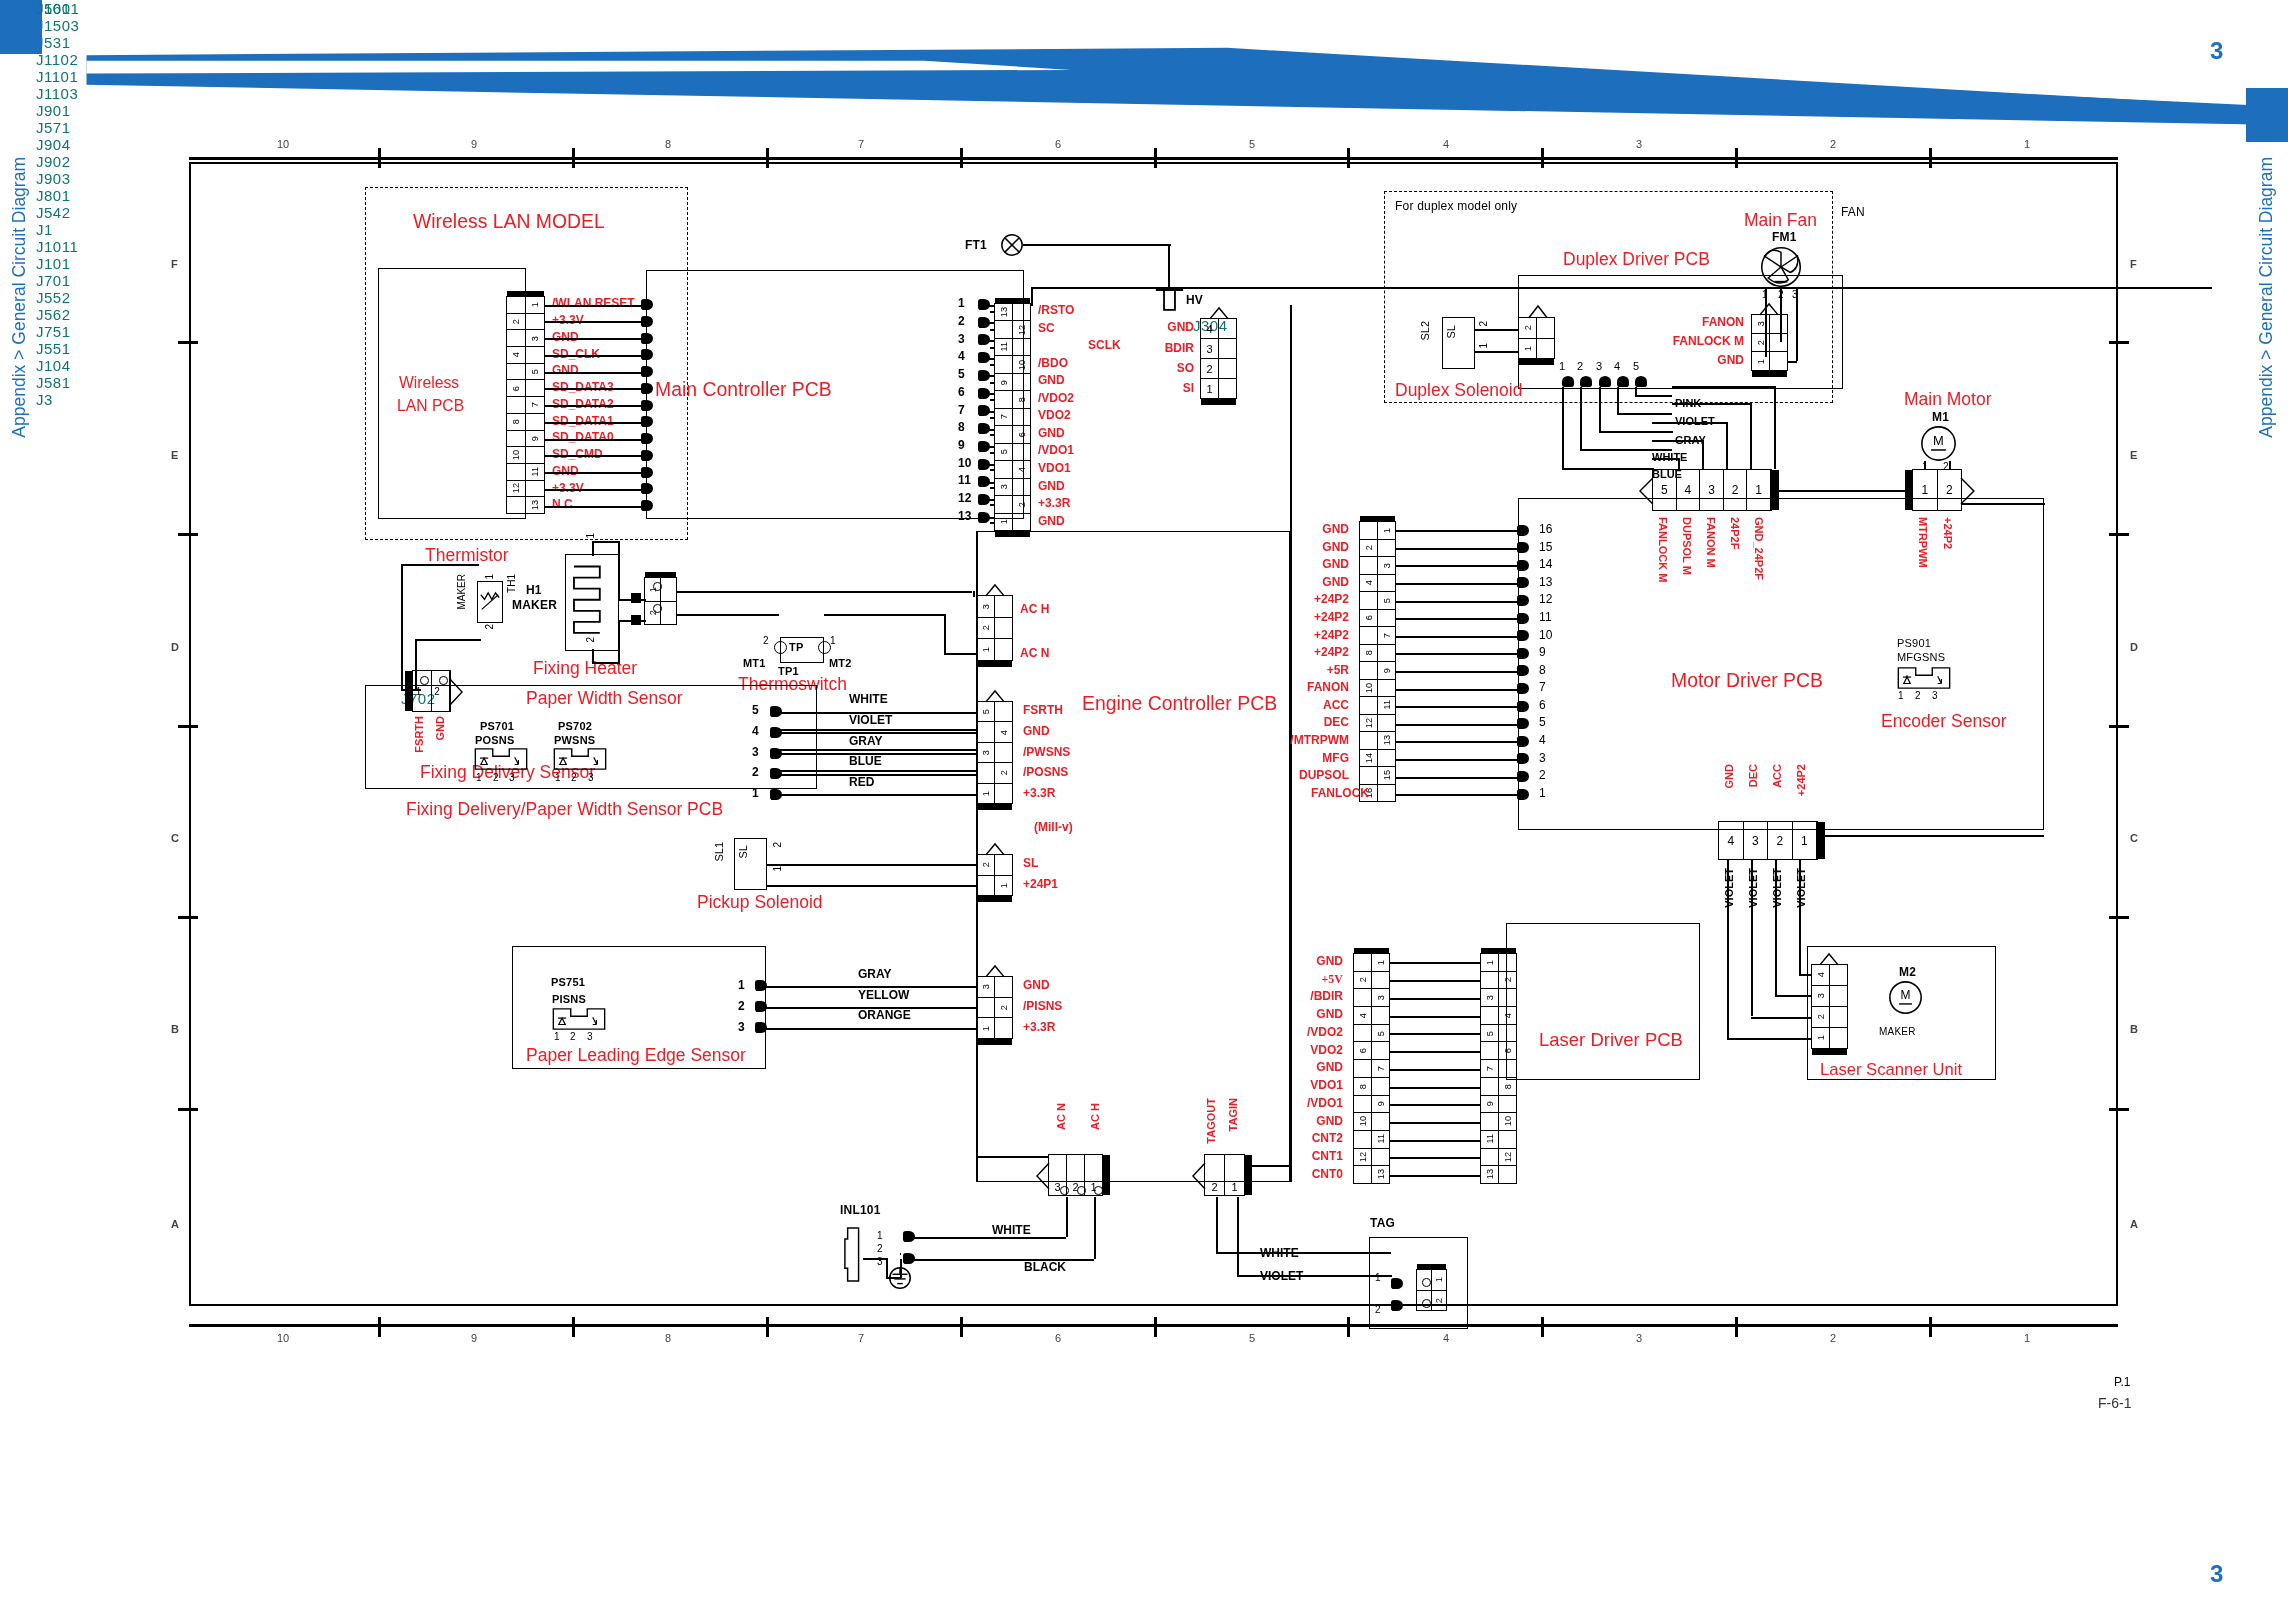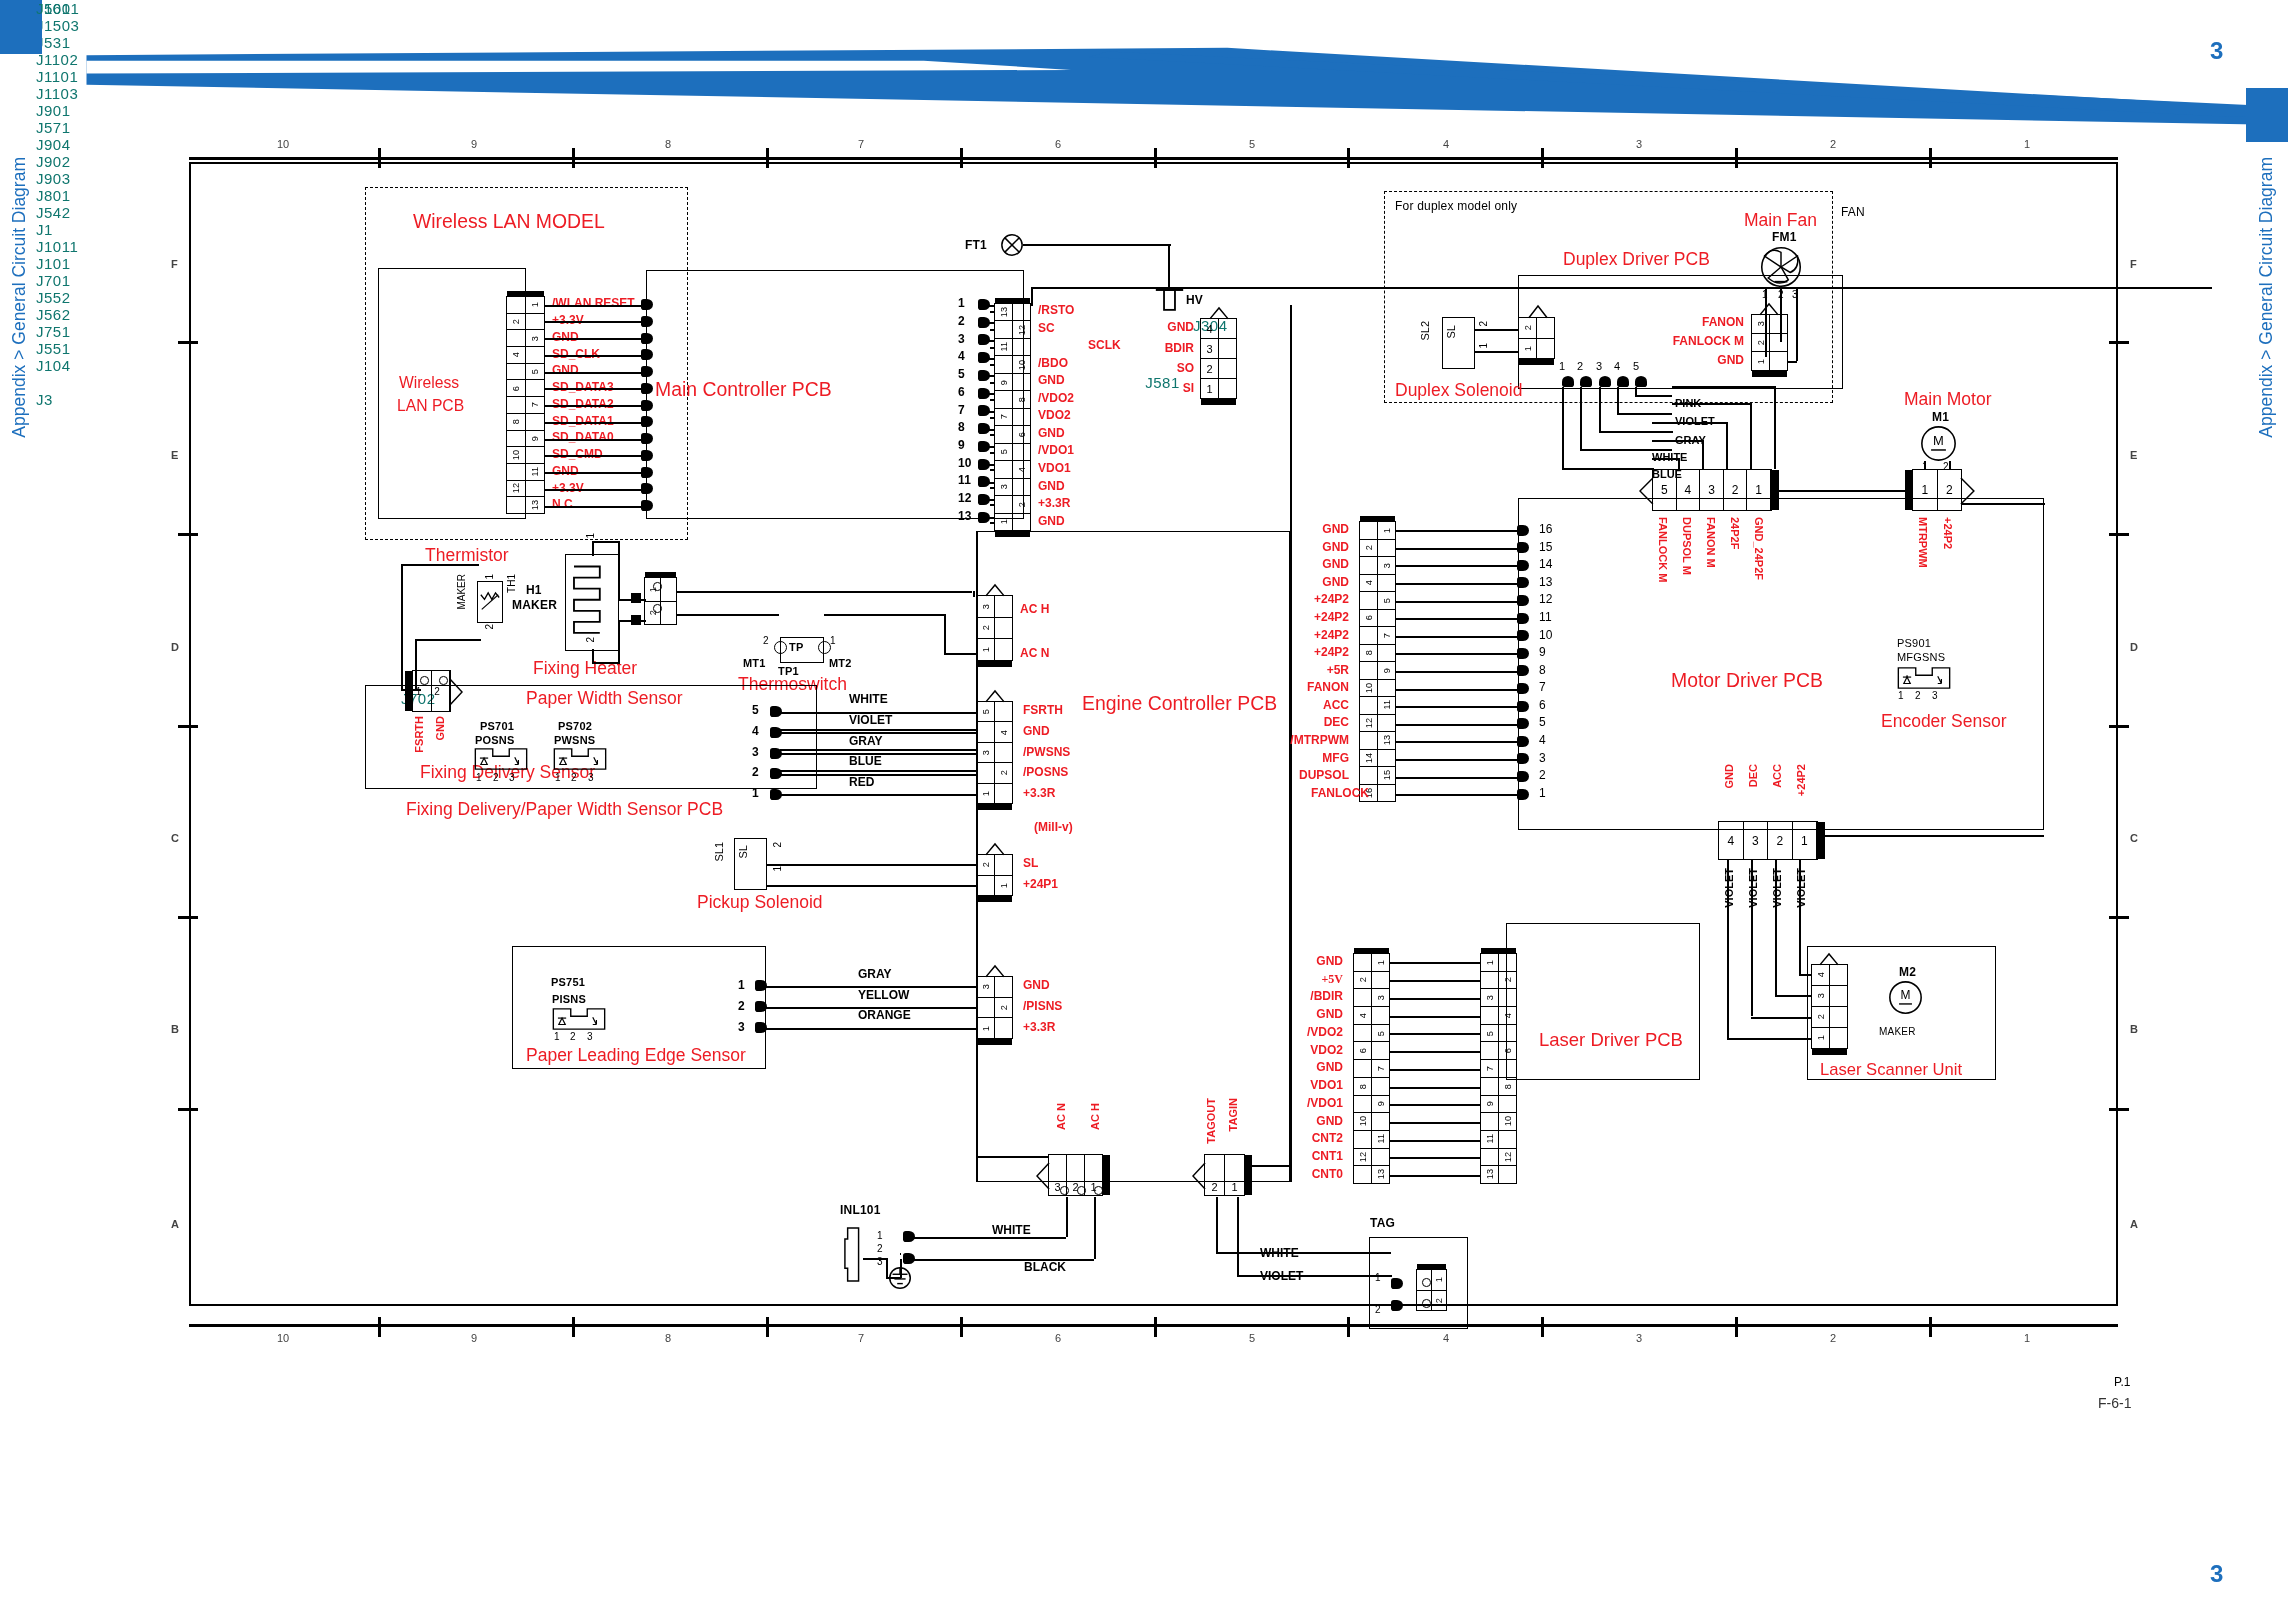--- a/index.html
+++ b/index.html
@@ -1004,21 +1004,21 @@
   <div class="abs" style="left:-13px;top:7.4px;"><svg width="14" height="28" viewBox="0 0 15 30">
         <polyline points="14,1 1,15 14,29" fill="none" stroke="#000" stroke-width="1.6"></polyline>
       </svg></div>
 <div style="flex:1;border-right:1.4px solid #000;display:flex;align-items:flex-end;justify-content:center;font-size:11px;padding-bottom:1.8px;">3</div>
     <div style="flex:1;border-right:1.4px solid #000;display:flex;align-items:flex-end;justify-content:center;font-size:11px;padding-bottom:1.8px;">2</div>
     <div style="flex:1;display:flex;align-items:flex-end;justify-content:center;font-size:11px;padding-bottom:1.8px;">1</div>
   </div>
 <div class="abs sig vert" style="left:1055px;top:1103px;font-size:11px;">AC N</div>
 <div class="abs sig vert" style="left:1089px;top:1103px;font-size:11px;">AC H</div>
 
-<div class="jname" style="left:1251px;top:1174px;text-align:center;">J581</div>
+<div class="jname" style="left:1251px;top:1174px;">J581</div>
 <div class="conn" style="left:1204px;top:1154px;width:41px;height:42px;flex-direction:row;">
   <div class="abs" style="right:-8.3px;top:0;width:8.3px;height:100%;background:#000;"></div>
   <div class="abs" style="left:-13px;top:7.4px;"><svg width="14" height="28" viewBox="0 0 15 30">
         <polyline points="14,1 1,15 14,29" fill="none" stroke="#000" stroke-width="1.6"></polyline>
       </svg></div>
 <div style="flex:1;border-right:1.4px solid #000;display:flex;align-items:flex-end;justify-content:center;font-size:11px;padding-bottom:1.8px;">2</div>
     <div style="flex:1;display:flex;align-items:flex-end;justify-content:center;font-size:11px;padding-bottom:1.8px;">1</div>
   </div>
 <div class="abs sig vert" style="left:1205px;top:1098px;font-size:11px;">TAGOUT</div>
 <div class="abs sig vert" style="left:1227px;top:1098px;font-size:11px;">TAGIN</div>

